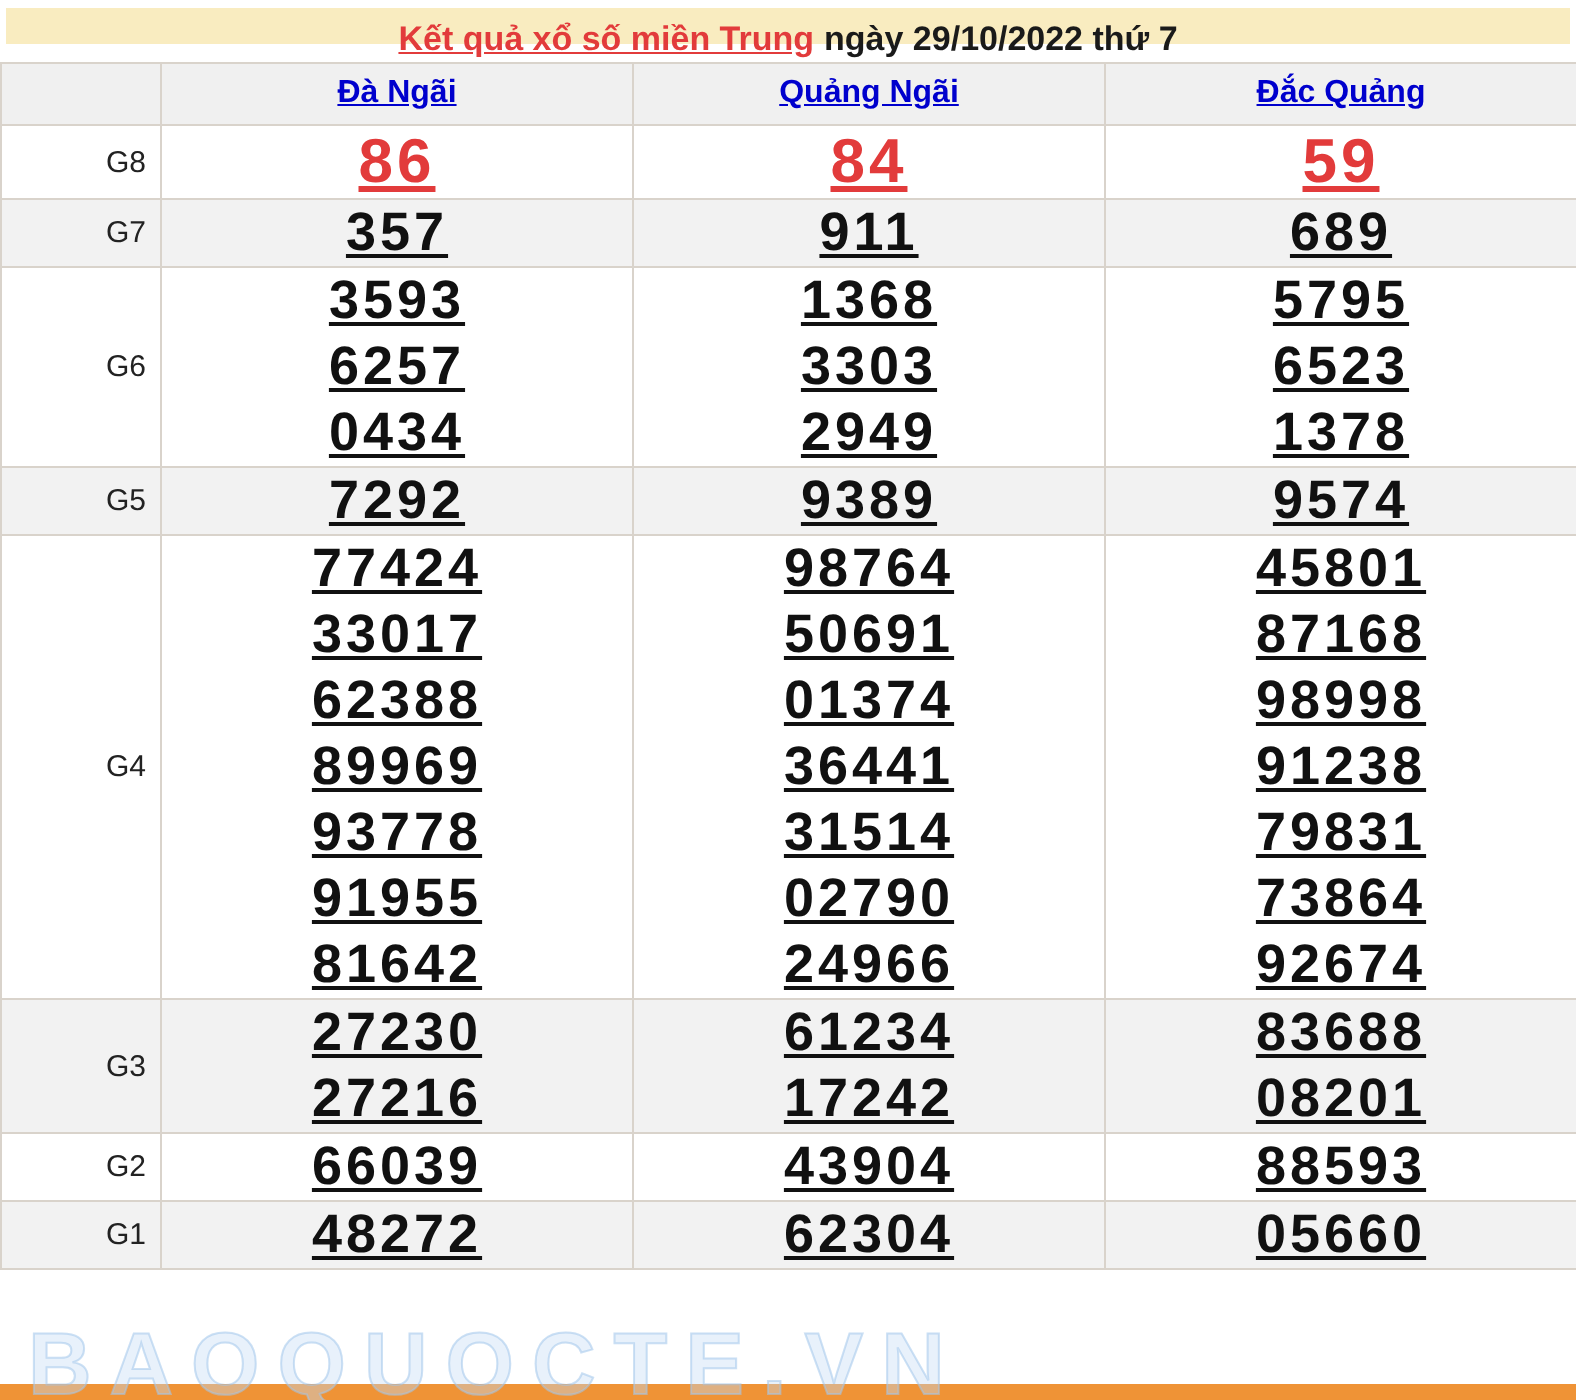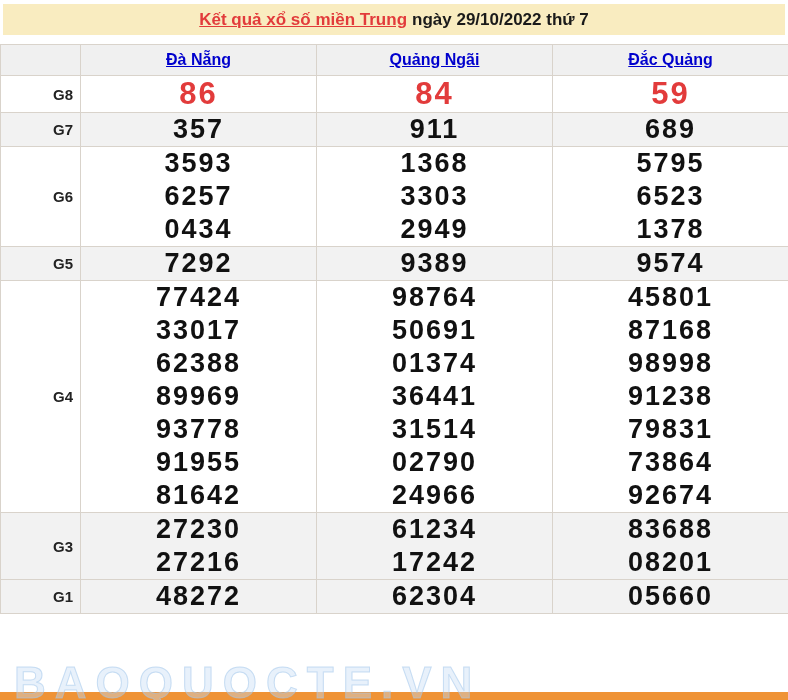--- a/index.html
+++ b/index.html
@@ -15,21 +15,21 @@
     --blue:#0000cd;
     --title-bg:#f9ecc0;
     --gray-row:#f2f2f2;
     --hdr-bg:#f0f0f0;
     --border:#d9d3cb;
     --orange:#ef9336;
   }
   
   .title-bar {
     margin:4px 3px 0 3px;
-    height:31px;
+    height:18px;
     background:var(--title-bg);
     text-align:center;
     line-height:31px;
     font-size:17px;
     font-weight:bold;
     white-space:nowrap;
   }
   .title-bar a {
     color:var(--red);
     text-decoration:underline;
@@ -56,34 +56,35 @@
   tr.hdr td { background:var(--hdr-bg); height:30px; }
   tr.hdr a {
     color:var(--blue);
     text-decoration:underline;
     font-weight:bold;
     font-size:16px;
   }
 
   td.label-cell {
     font-size:15px;
-    font-weight:700;
+    font-weight:400;
     color:#222222;
     padding-left:45px;
   }
   tr.gray td { background:var(--gray-row); }
   tr.white td { background:#ffffff; }
 
   .line {
     font-weight:bold;
     font-size:27px;
     line-height:33px;
     color:#111111;
     letter-spacing:2px;
     white-space:nowrap;
+    text-decoration:underline;
   }
   tr.red-medium .line { color:var(--red); font-size:31px; line-height:36px; }
   tr.red-large  .line { color:var(--red); font-size:37px; line-height:43px; letter-spacing:1px; }
 
   
   .watermark {
     position:absolute;
     left:14px;
     top:658px;
     font-size:44px;
@@ -114,21 +115,21 @@
 <table class="results">
   <colgroup>
     <col class="c-label">
       <col class="c-val">
       <col class="c-val">
       <col class="c-val">
   </colgroup>
   <tbody id="table-body">
     <tr class="hdr" id="head-row">
       <td></td>
-    <td><a href="#">Đà Nẵng</a></td>
+    <td><a href="#">Đà Ngãi</a></td>
         <td><a href="#">Quảng Ngãi</a></td>
         <td><a href="#">Đắc Quảng</a></td>
       </tr>
   <tr class="white red-medium">
         <td class="label-cell">G8</td>
         <td>
           <div class="line">86</div>
         </td>
         <td>
           <div class="line">84</div>
@@ -217,20 +218,32 @@
         </td>
         <td>
           <div class="line">61234</div>
           <div class="line">17242</div>
         </td>
         <td>
           <div class="line">83688</div>
           <div class="line">08201</div>
         </td>
       </tr>
+      <tr class="white normal">
+        <td class="label-cell">G2</td>
+        <td>
+          <div class="line">66039</div>
+        </td>
+        <td>
+          <div class="line">43904</div>
+        </td>
+        <td>
+          <div class="line">88593</div>
+        </td>
+      </tr>
       <tr class="gray normal">
         <td class="label-cell">G1</td>
         <td>
           <div class="line">48272</div>
         </td>
         <td>
           <div class="line">62304</div>
         </td>
         <td>
           <div class="line">05660</div>

